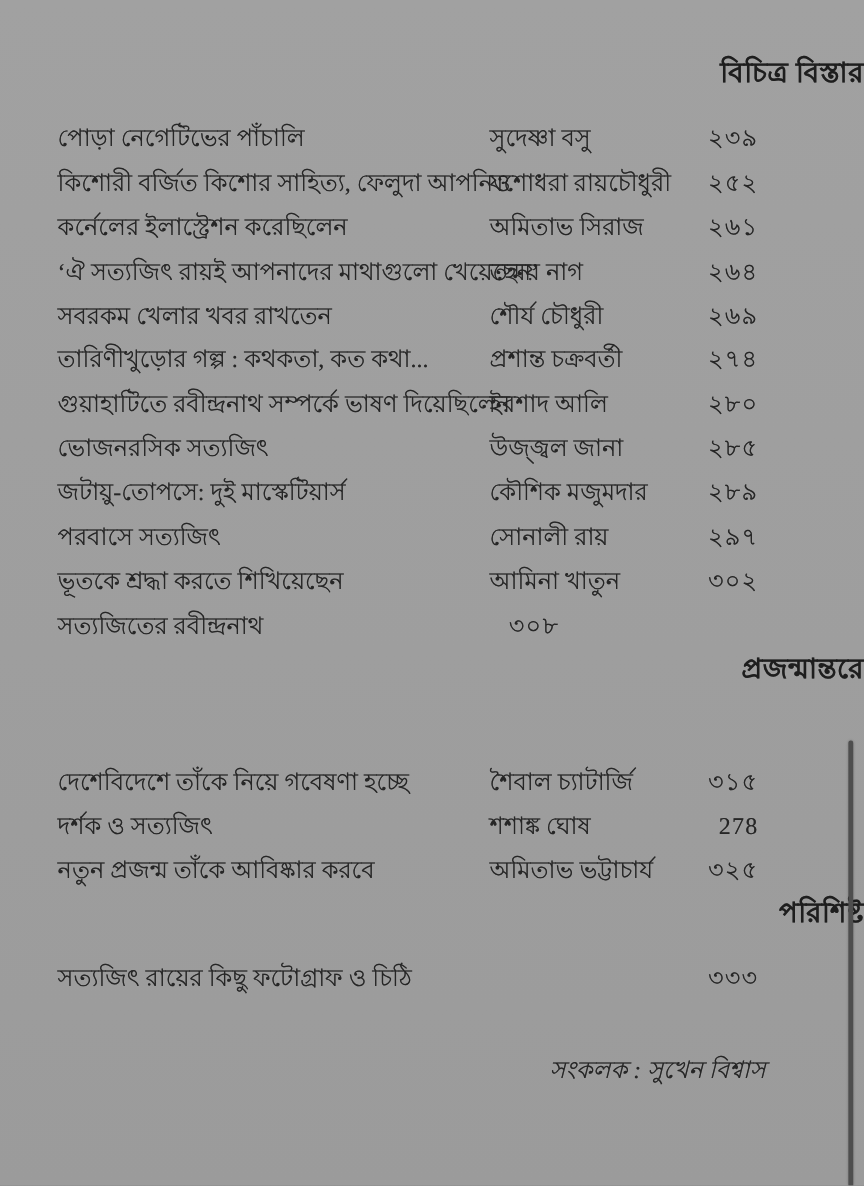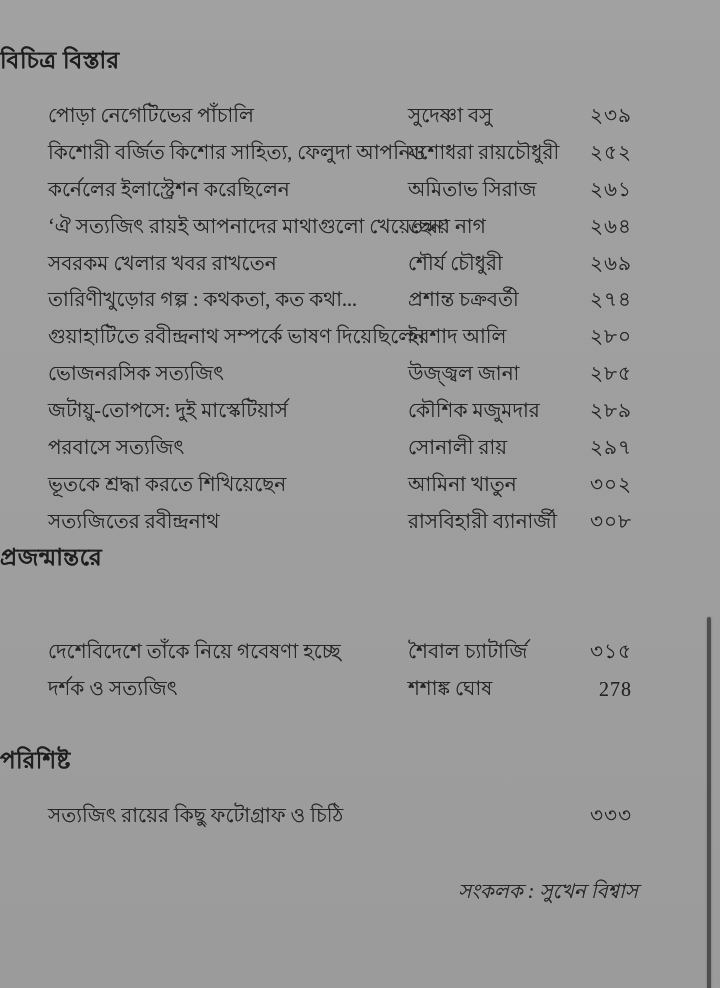--- a/index.html
+++ b/index.html
@@ -15,21 +15,21 @@
     position:relative;
     width:720px;height:988px;
     margin:0 auto;
     background:linear-gradient(180deg,var(--bg-top) 0%,#9e9e9e 55%,var(--bg-bottom) 100%);
     font-family:"Liberation Serif","DejaVu Serif",serif;
     color:var(--ink);
     overflow:hidden;
   }
   .section-title{
     position:absolute;left:0;width:100%;
-    text-align:left;
+    text-align:right;
     font-weight:700;
     font-size:23px;
     letter-spacing:.5px;
     color:var(--ink-strong);
     text-shadow:0 0 .5px rgba(0,0,0,.45);
   }
   #sec0-title{top:42px;}
   #sec1-title{top:539px;}
   #sec2-title{top:742px;}
   .list{
@@ -122,36 +122,40 @@
         <span class="a">সোনালী রায়</span>
         <span class="p">২৯৭</span>
       </div>
       <div class="row">
         <span class="t">ভূতকে শ্রদ্ধা করতে শিখিয়েছেন</span>
         <span class="a">আমিনা খাতুন</span>
         <span class="p">৩০২</span>
       </div>
       <div class="row">
         <span class="t">সত্যজিতের রবীন্দ্রনাথ</span>
-        <span class="a">রাসবিহারী ব্যানার্জী</span>
         <span class="p">৩০৮</span>
       </div>
     </div>
 
   <div class="section-title" id="sec1-title">প্রজন্মান্তরে</div>
   <div class="list" id="sec1-list">
       <div class="row">
         <span class="t">দেশেবিদেশে তাঁকে নিয়ে গবেষণা হচ্ছে</span>
         <span class="a">শৈবাল চ্যাটার্জি</span>
         <span class="p">৩১৫</span>
       </div>
       <div class="row">
         <span class="t">দর্শক ও সত্যজিৎ</span>
         <span class="a">শশাঙ্ক ঘোষ</span>
         <span class="p">278</span>
+      </div>
+      <div class="row">
+        <span class="t">নতুন প্রজন্ম তাঁকে আবিষ্কার করবে</span>
+        <span class="a">অমিতাভ ভট্টাচার্য</span>
+        <span class="p">৩২৫</span>
       </div>
     </div>
 
   <div class="section-title" id="sec2-title">পরিশিষ্ট</div>
   <div class="list" id="sec2-list">
       <div class="row">
         <span class="t">সত্যজিৎ রায়ের কিছু ফটোগ্রাফ ও চিঠি</span>
         <span class="a"></span>
         <span class="p">৩৩৩</span>
       </div>

